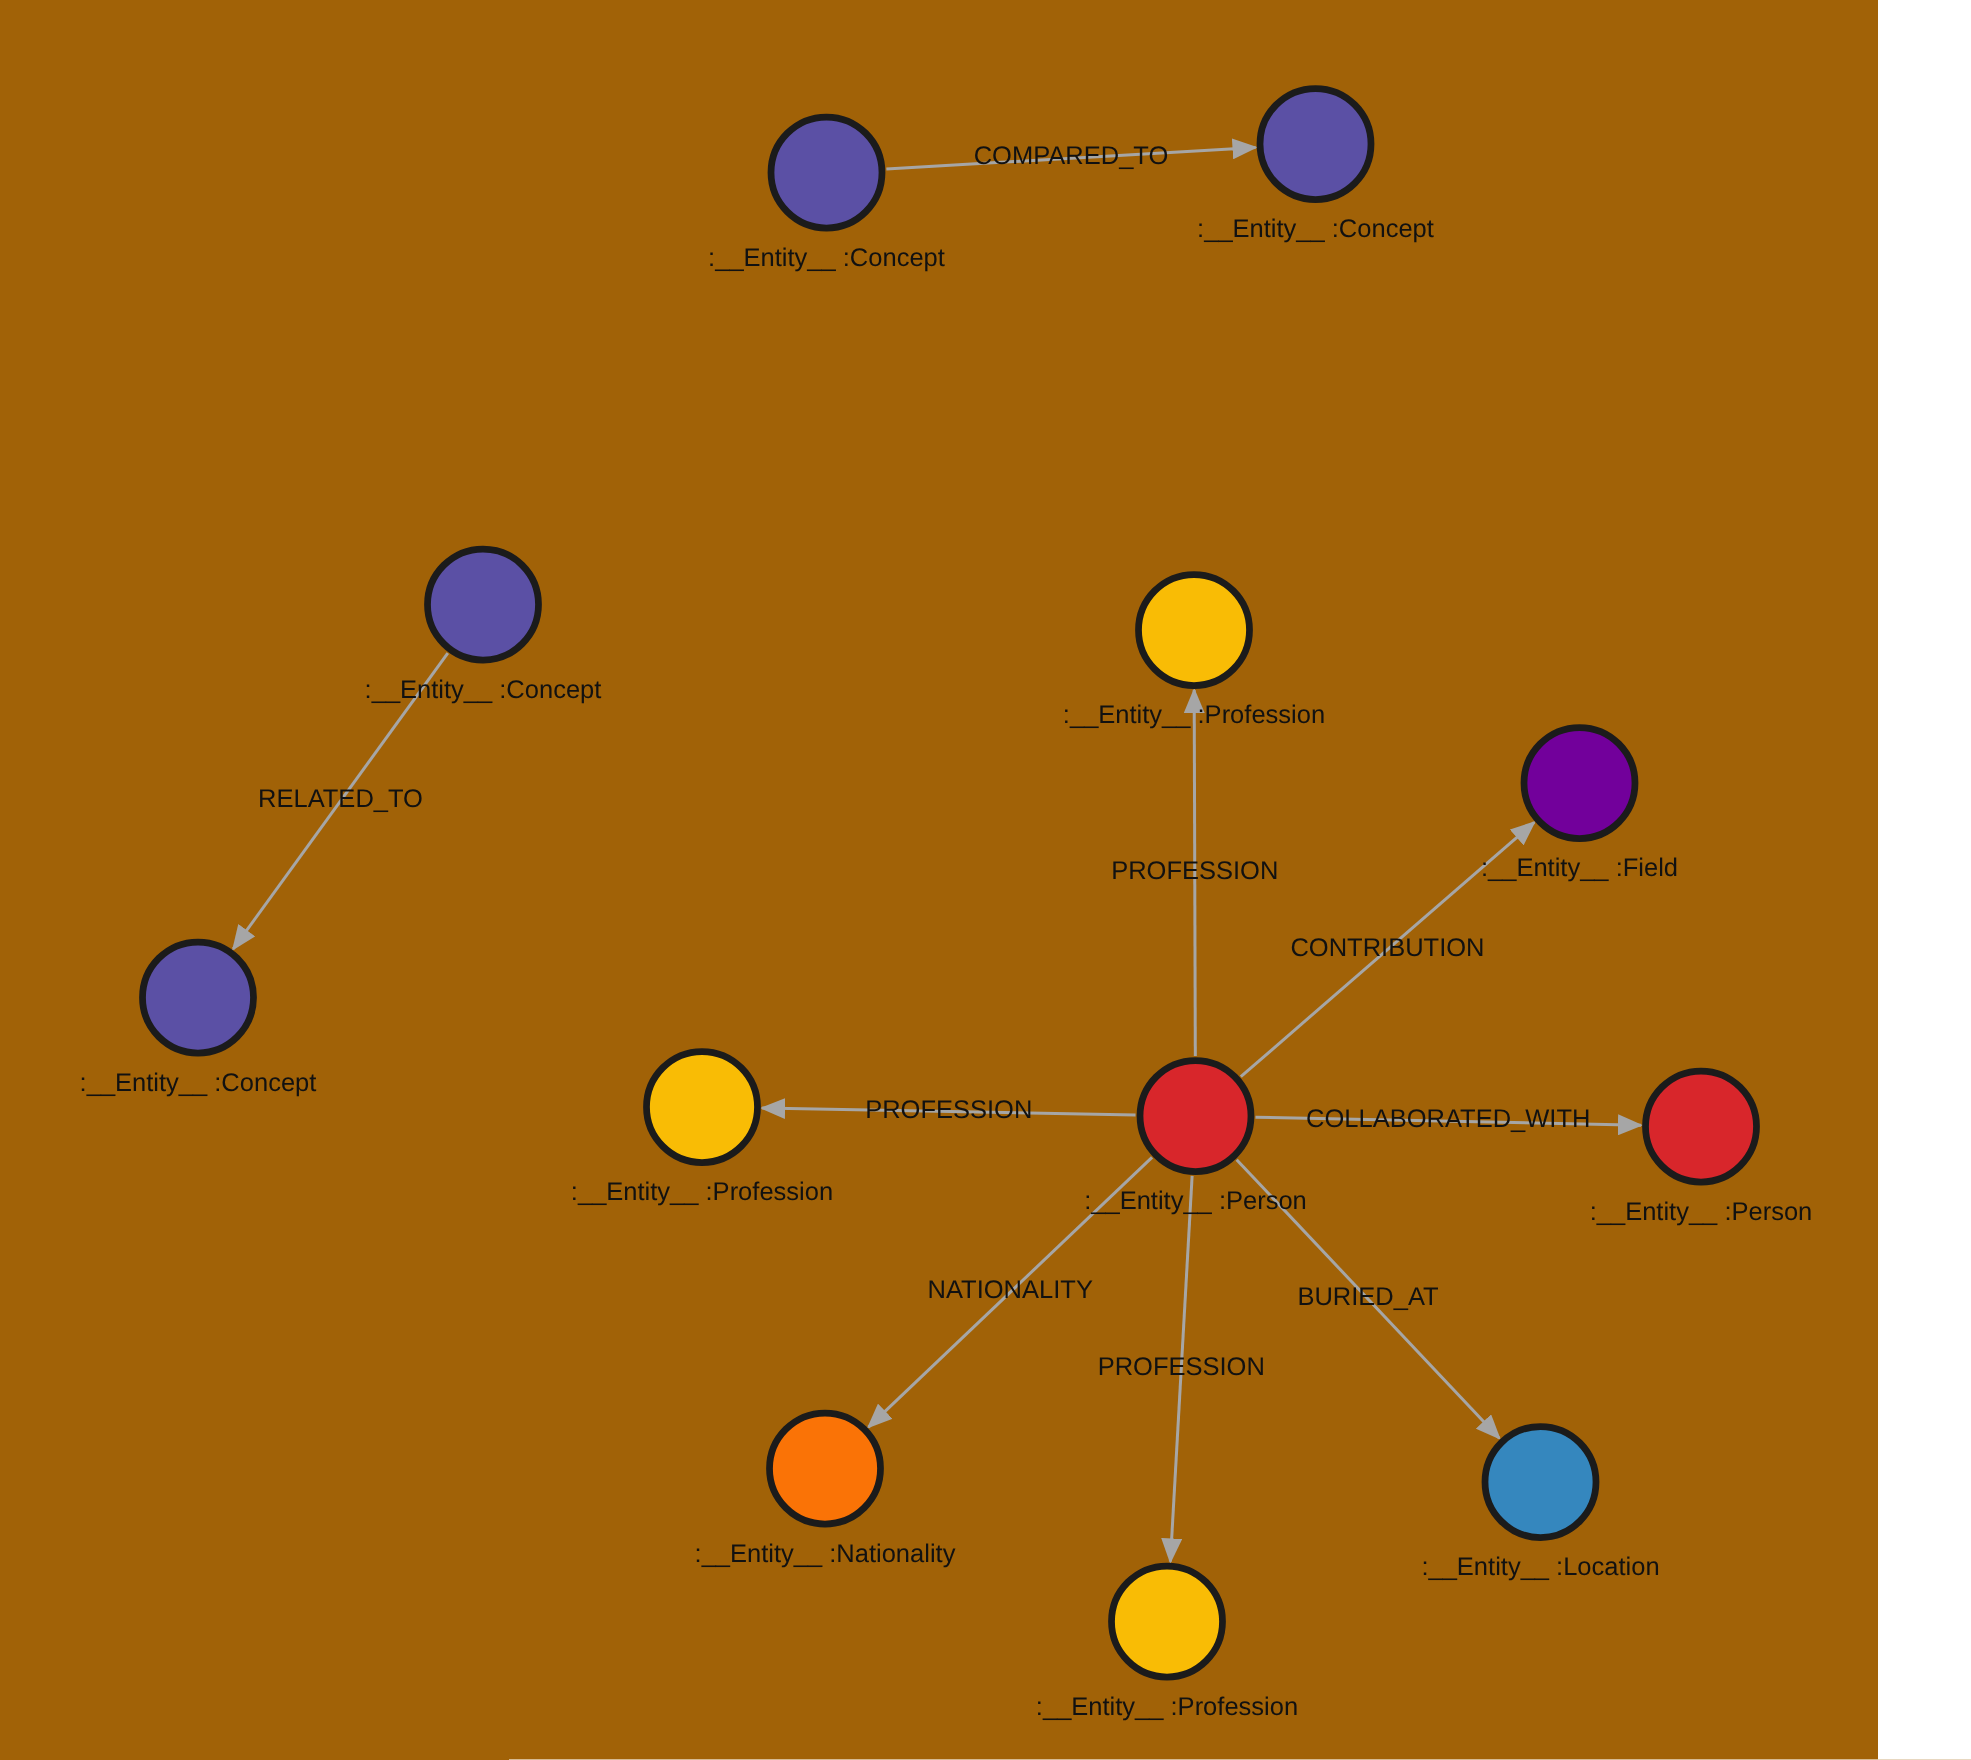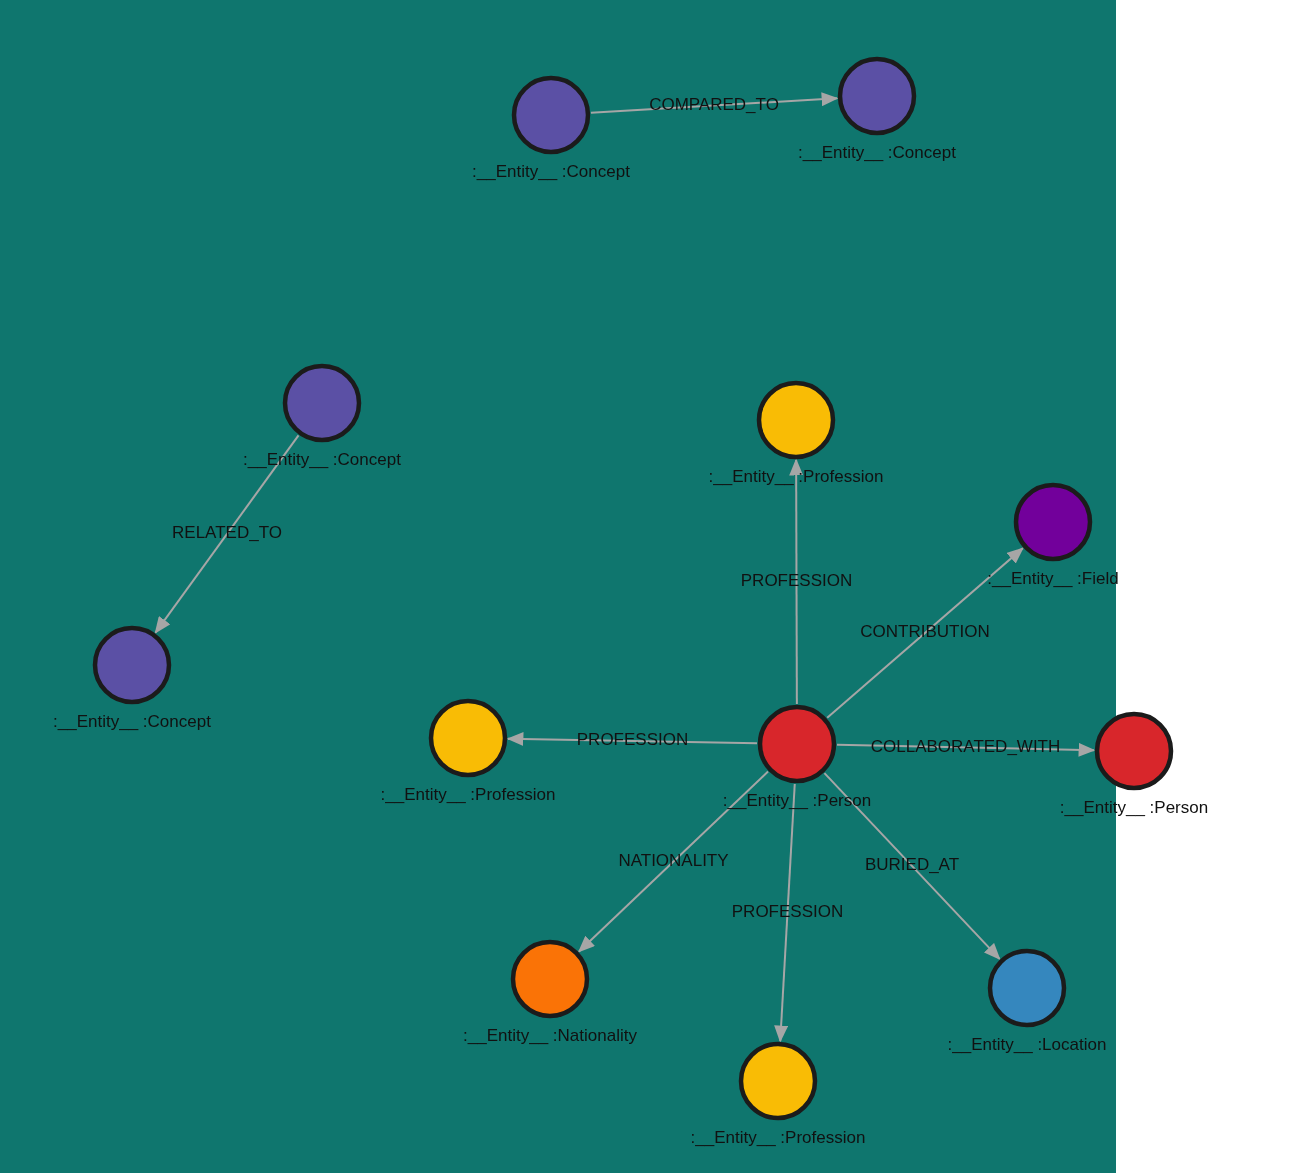--- a/index.html
+++ b/index.html
@@ -6,23 +6,23 @@
     margin: 0;
     padding: 0;
     background: #ffffff;
     width: 1314px;
     height: 1173px;
     overflow: hidden;
     font-family: "Liberation Sans", "DejaVu Sans", sans-serif;
   }
   .canvas {
     position: relative;
-    width: 1116px;
+    width: 1252px;
     height: 1173px;
-    background: #0f766e;
+    background: #a16207;
   }
   svg text {
     font-family: "Liberation Sans", "DejaVu Sans", sans-serif;
     user-select: none;
   }
   svg .edge-line { fill: none; }
   svg .node-circle { cursor: pointer; }
 </style>
 </head>
 <body>

